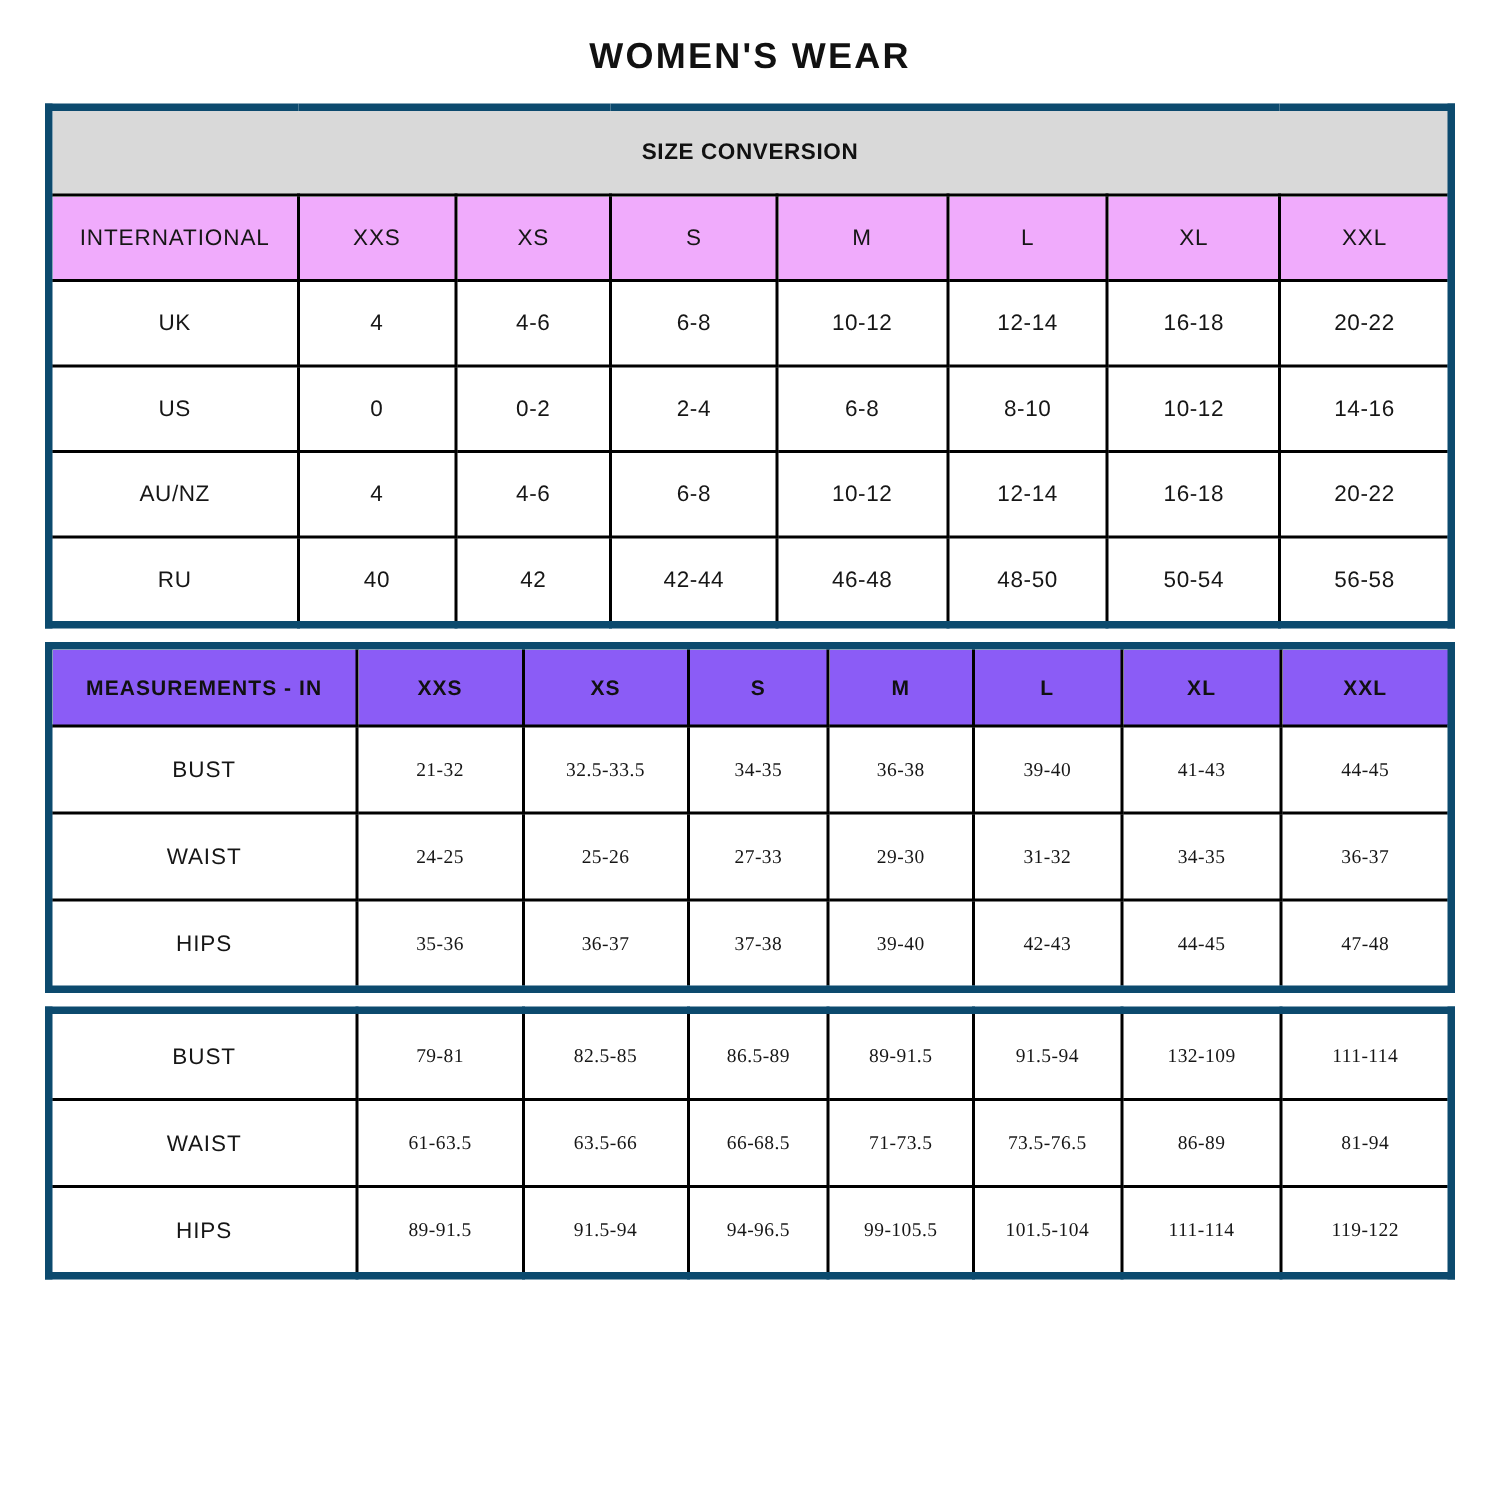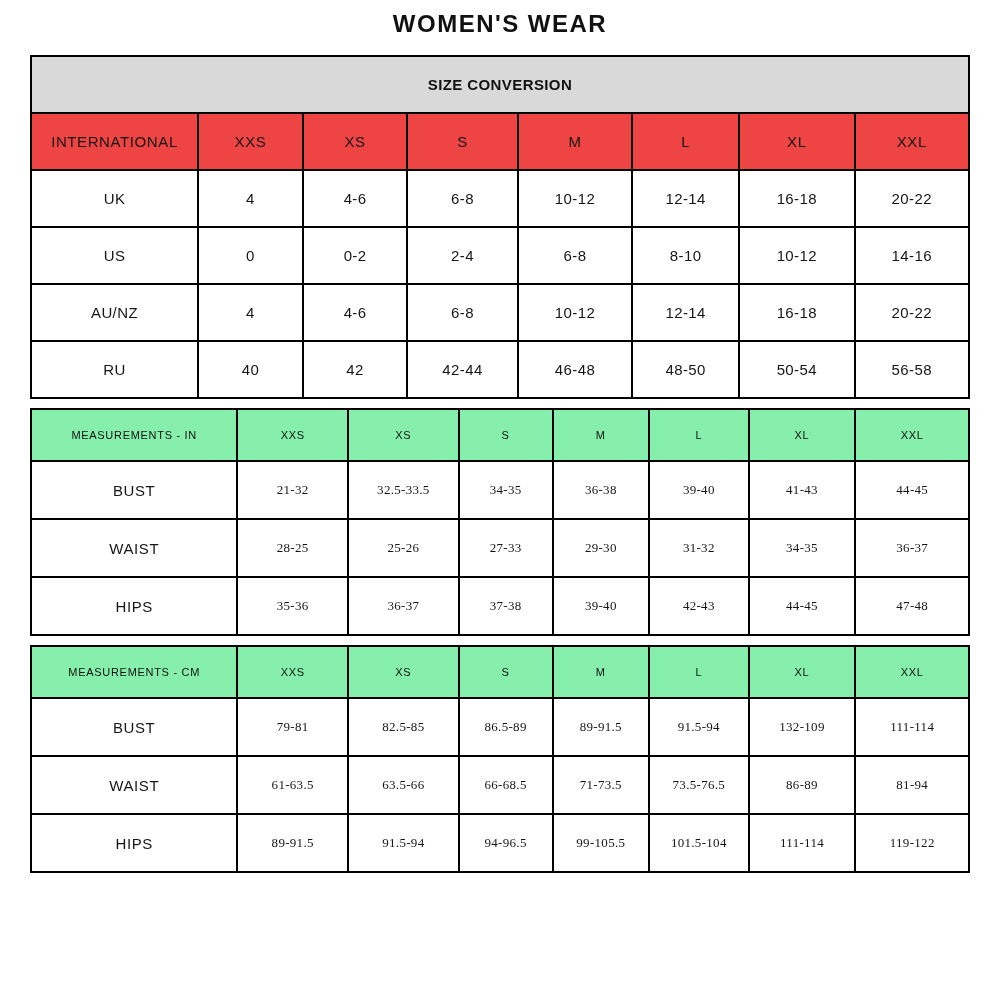--- a/index.html
+++ b/index.html
@@ -7,70 +7,70 @@
     padding: 0;
     background: #ffffff;
     width: 1000px;
     font-family: "Liberation Sans", sans-serif;
     color: #161616;
   }
   .page {
     width: 1000px;
     height: 1000px;
     box-sizing: border-box;
-    padding: 4px 30px 10px 30px;
+    padding: 18px 30px 10px 30px;
   }
   .page-title {
     text-align: center;
     font-size: 24px;
     font-weight: 700;
     letter-spacing: 1.5px;
     margin: 6px 0 17px 0;
     color: #111111;
   }
   table {
     width: 940px;
     border-collapse: collapse;
     table-layout: fixed;
-    border: 1px solid #0c4a6e;
+    border: 5px solid #0c4a6e;
     margin-bottom: 9px;
   }
   th, td {
     border: 2px solid #000000;
     text-align: center;
     vertical-align: middle;
     padding: 0 2px;
     overflow: hidden;
   }
   .banner {
     background: #d9d9d9;
     height: 48px;
     font-weight: 700;
     font-size: 15px;
     letter-spacing: 1px;
     color: #111111;
   }
   
   .t-conv th {
-    background: #ef4444;
+    background: #f0abfc;
     font-weight: 400;
     font-size: 15px;
     height: 55px;
     letter-spacing: 0.6px;
   }
   .t-conv td {
     height: 55px;
     font-size: 15px;
     letter-spacing: 0.4px;
   }
   
   .t-meas th {
-    background: #86efac;
-    font-weight: 400;
-    font-size: 11px;
+    background: #8b5cf6;
+    font-weight: 700;
+    font-size: 14px;
     height: 50px;
     letter-spacing: 0.7px;
     color: #111111;
   }
   .t-meas td {
     height: 56px;
   }
   .t-meas td.row-label {
     font-size: 15px;
     letter-spacing: 0.6px;
@@ -183,21 +183,21 @@
           <td class="value">21-32</td>
           <td class="value">32.5-33.5</td>
           <td class="value">34-35</td>
           <td class="value">36-38</td>
           <td class="value">39-40</td>
           <td class="value">41-43</td>
           <td class="value">44-45</td>
         </tr>
         <tr>
           <td class="row-label">WAIST</td>
-          <td class="value">28-25</td>
+          <td class="value">24-25</td>
           <td class="value">25-26</td>
           <td class="value">27-33</td>
           <td class="value">29-30</td>
           <td class="value">31-32</td>
           <td class="value">34-35</td>
           <td class="value">36-37</td>
         </tr>
         <tr>
           <td class="row-label">HIPS</td>
           <td class="value">35-36</td>
@@ -217,30 +217,20 @@
         <col style="width:11.8%">
         <col style="width:11.8%">
       <col style="width:10%">
         <col style="width:10.3%">
         <col style="width:10.6%">
       <col style="width:11.4%">
         <col style="width:12.1%">
     </colgroup>
   <tbody>
         <tr>
-          <th class="label-col">MEASUREMENTS - CM</th>
-          <th class="size-col">XXS</th>
-          <th class="size-col">XS</th>
-          <th class="size-col">S</th>
-          <th class="size-col">M</th>
-          <th class="size-col">L</th>
-          <th class="size-col">XL</th>
-          <th class="size-col">XXL</th>
-        </tr>
-        <tr>
           <td class="row-label">BUST</td>
           <td class="value">79-81</td>
           <td class="value">82.5-85</td>
           <td class="value">86.5-89</td>
           <td class="value">89-91.5</td>
           <td class="value">91.5-94</td>
           <td class="value">132-109</td>
           <td class="value">111-114</td>
         </tr>
         <tr>

